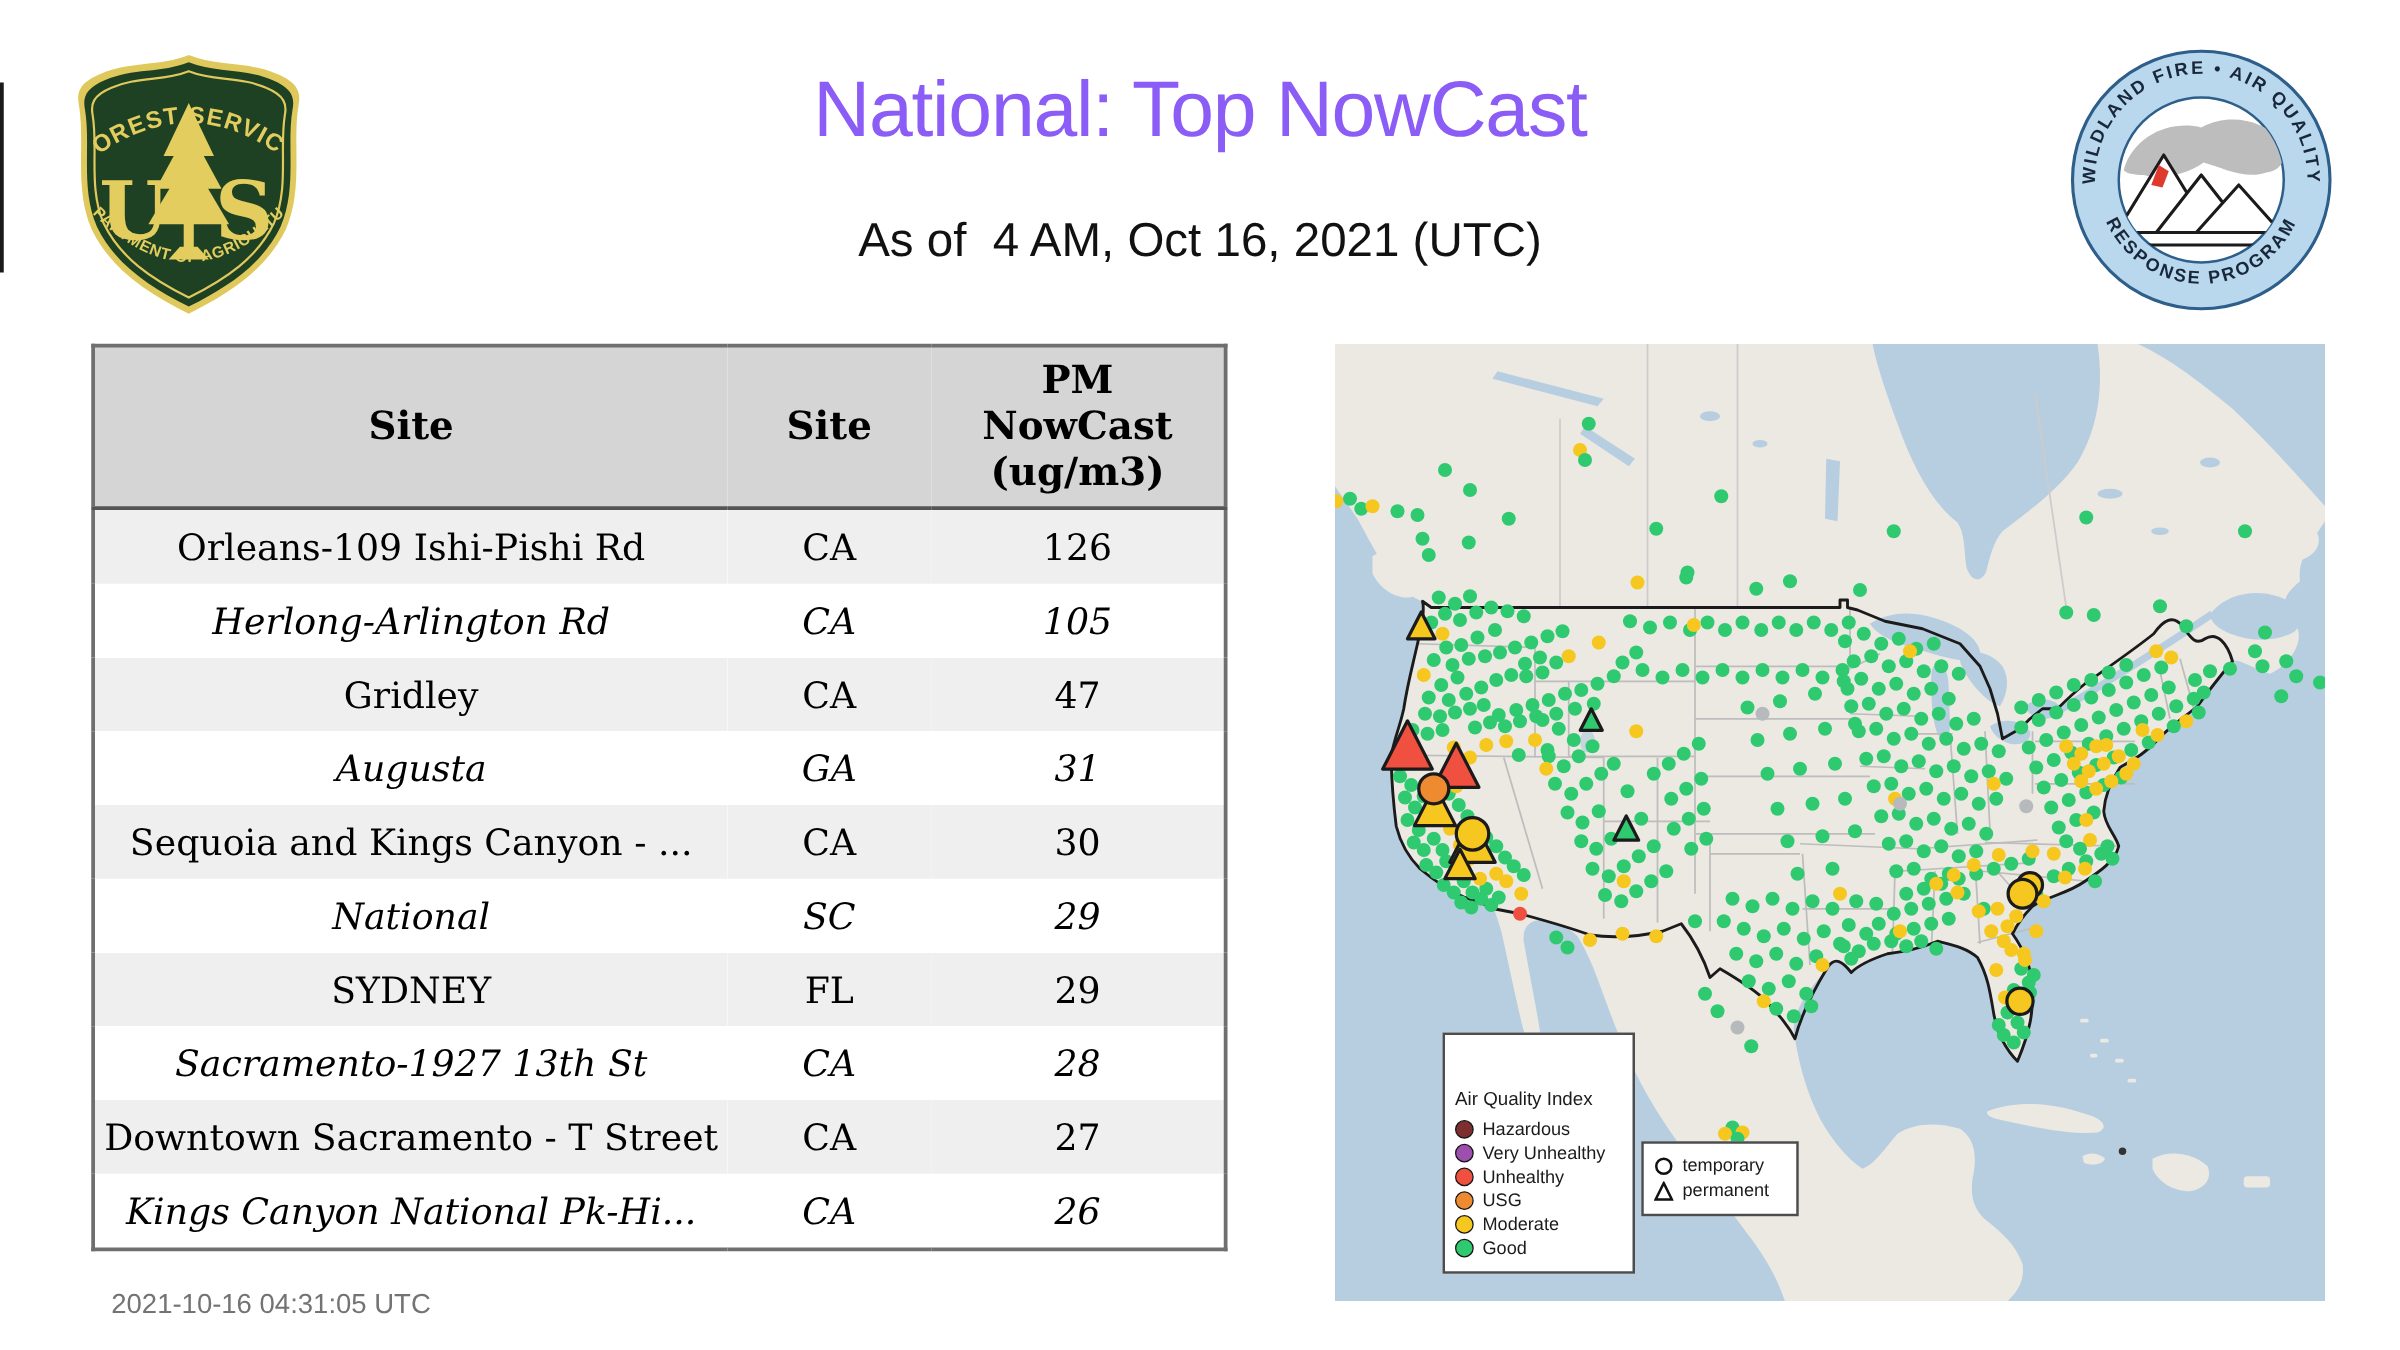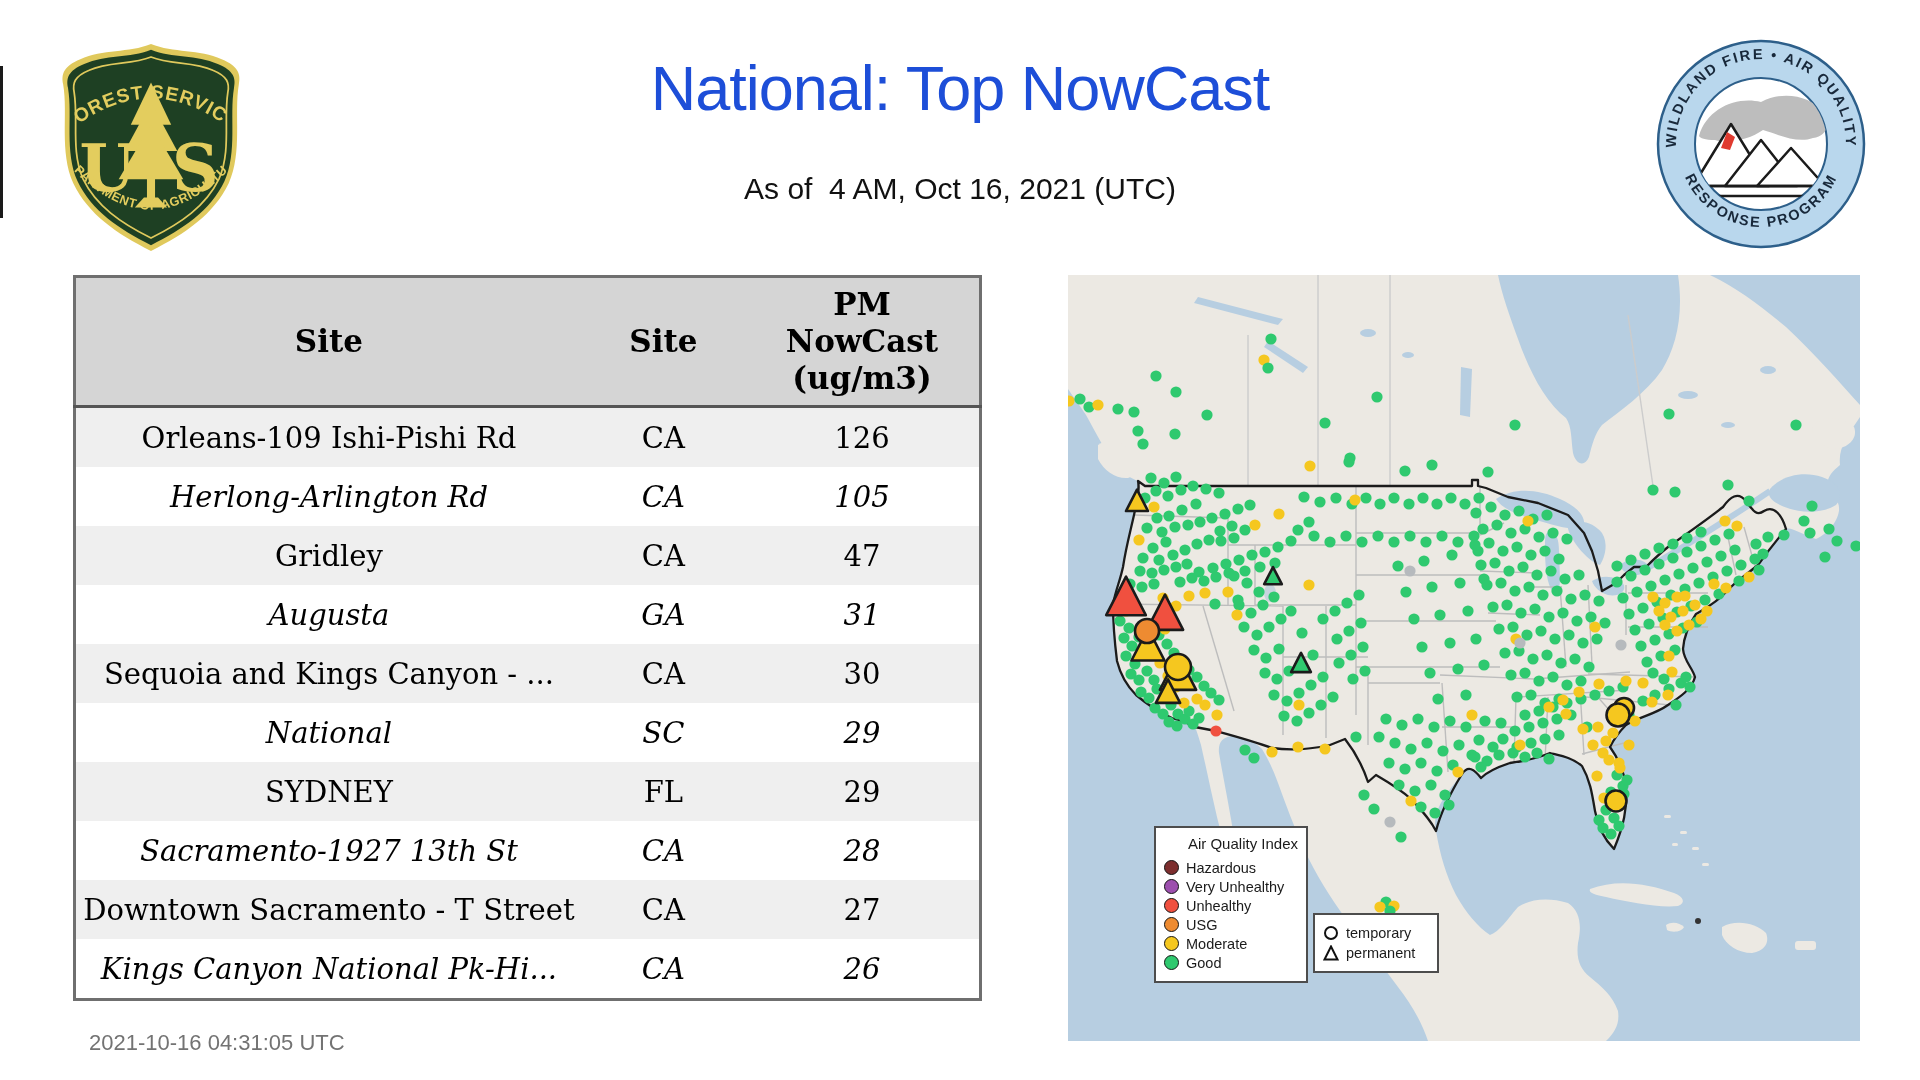--- a/index.html
+++ b/index.html
@@ -1,21 +1,21 @@
 <!DOCTYPE html>
 <html><head>
 <meta charset="utf-8">
 <style>
   html,body{margin:0;padding:0;background:#ffffff;}
   .page{position:relative;width:1920px;height:1080px;background:#ffffff;overflow:hidden;
         font-family:"Liberation Sans",sans-serif;}
   .edge-artifact{position:absolute;left:0;top:66px;width:3px;height:152px;background:#1a1a1a;}
   .title{position:absolute;left:0;right:0;top:52px;text-align:center;font-size:63px;
-         color:#1d4ed8;letter-spacing:-1px;}
-  .subtitle{position:absolute;left:0;right:0;top:172px;text-align:center;font-size:30px;
+         color:#8b5cf6;letter-spacing:-1px;}
+  .subtitle{position:absolute;left:0;right:0;top:172px;text-align:center;font-size:38px;
             color:#111;white-space:pre;}
   .fs-logo{position:absolute;left:50px;top:40px;}
   .wf-logo{position:absolute;left:1655px;top:38px;}
 
   .table-wrap{position:absolute;left:73px;top:275px;width:909px;}
   table.nowcast{width:100%;border-collapse:collapse;table-layout:fixed;
       border:3px solid #6f6f6f;font-family:"DejaVu Serif",serif;color:#000;}
   table.nowcast thead th{background:#d5d5d5;font-size:31px;font-weight:bold;height:125px;
       vertical-align:middle;text-align:center;border-bottom:3px solid #555;
       white-space:pre-line;line-height:1.2;}
@@ -25,21 +25,21 @@
   table.nowcast tr.even{background:#ffffff;font-style:italic;}
 
   .timestamp{position:absolute;left:57px;top:1030px;font-size:22px;color:#737373;margin-left:32px;}
 
   .map{position:absolute;left:1068px;top:275px;width:792px;height:766px;overflow:hidden;}
   .map svg{display:block;}
 
   .legend-box{position:absolute;background:#fff;border:2px solid #4d4d4d;
       font-family:"Liberation Sans",sans-serif;color:#1b1b1b;}
   .aqi-legend{left:86px;top:551px;width:134px;padding:7px 8px 9px 8px;}
-  .aqi-legend .lg-title{text-align:right;font-size:15px;margin-bottom:6px;}
+  .aqi-legend .lg-title{text-align:left;font-size:15px;margin-bottom:6px;margin-top:36px;}
   .lg-item{display:flex;align-items:center;gap:7px;height:19px;font-size:14.5px;}
   .lg-swatch{width:13px;height:13px;border-radius:50%;border:1.7px solid #151515;flex:0 0 auto;}
   .marker-legend{left:245px;top:638px;width:106px;padding:8px 8px;}
   .marker-legend .lg-item{height:20px;}
   .lg-shape{flex:0 0 auto;width:16px;height:16px;}
 </style>
 </head>
 <body>
 
 <div class="page">

